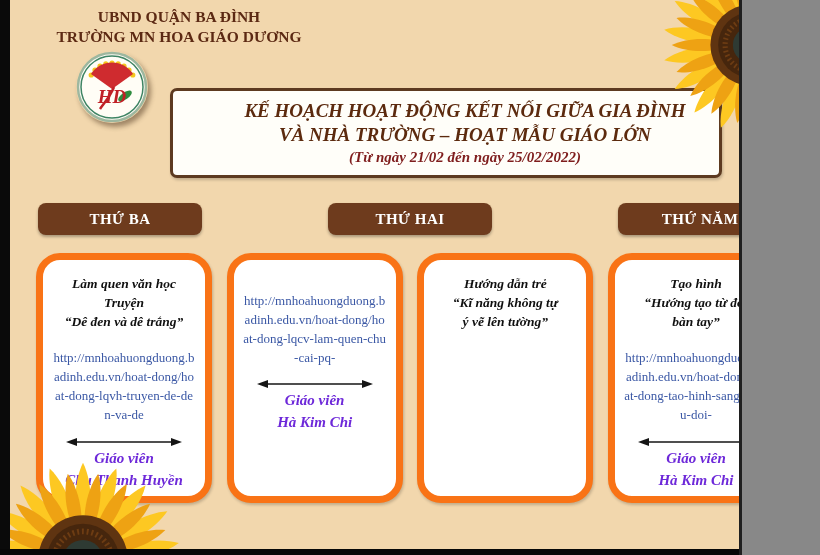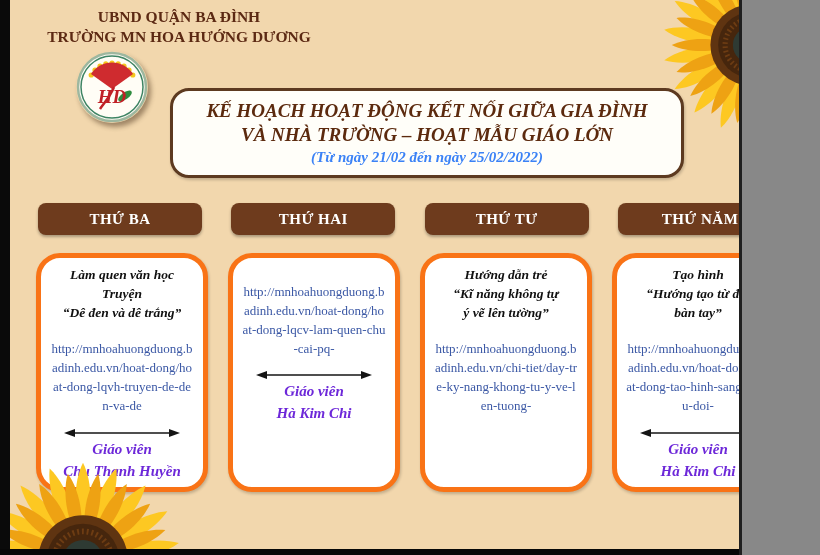--- a/index.html
+++ b/index.html
@@ -9,34 +9,34 @@
   .strip-bottom{position:absolute;left:0;bottom:0;width:100%;height:6px;background:#070707;z-index:10;}
   .strip-right{position:absolute;right:0;top:0;width:3px;height:100%;background:#1f1f1f;z-index:10;}
 
   .org{position:absolute;left:12px;top:7px;width:334px;text-align:center;
        font-weight:bold;color:#5c2913;font-size:15.5px;line-height:1.3;z-index:3;}
 
   .logo{position:absolute;left:76px;top:51px;width:72px;height:72px;border-radius:50%;
         box-shadow:3px 4px 5px rgba(60,35,15,.45);z-index:3;}
 
   .title-box{position:absolute;left:170px;top:88px;width:508px;height:84px;background:#fffef9;
-             border:3px solid #5d3a20;border-radius:19px;z-index:3;
+             border:3px solid #5d3a20;border-radius:7px;z-index:3;
              display:flex;flex-direction:column;justify-content:center;align-items:center;
-             box-shadow:1px 2px 3px rgba(0,0,0,.2);}
+             box-shadow:1px 2px 3px rgba(0,0,0,.2);padding-left:38px;}
   .title-box .t1{font-weight:bold;font-style:italic;color:#5c2a0e;font-size:19px;line-height:1.28;white-space:nowrap;}
-  .title-box .t3{font-weight:bold;font-style:italic;color:#3b82f6;font-size:15px;line-height:1.3;white-space:nowrap;}
+  .title-box .t3{font-weight:bold;font-style:italic;color:#7f1d1d;font-size:15px;line-height:1.3;white-space:nowrap;}
 
   .days-row{position:absolute;left:38px;top:203px;width:744px;display:flex;justify-content:space-between;z-index:2;}
   .day-btn{width:164px;height:32px;background:#6e3b1d;border-radius:8px;color:#ffffff;
            font-weight:bold;font-size:15px;letter-spacing:.5px;text-align:center;line-height:32px;
            box-shadow:0 2px 3px rgba(0,0,0,.3);}
 
   .cards-row{position:absolute;left:36px;top:253px;width:748px;display:flex;justify-content:space-between;z-index:2;}
-  .card{width:144px;height:222px;background:#ffffff;border:5px solid #f97316;border-radius:24px;
-        padding:7px 9px 0;text-align:center;box-shadow:1px 2px 3px rgba(0,0,0,.2);}
+  .card{width:144px;height:222px;background:#ffffff;border:7px solid #f97316;border-radius:24px;
+        padding:14px 9px 0;text-align:center;box-shadow:1px 2px 3px rgba(0,0,0,.2);}
   .activity{font-weight:bold;font-style:italic;color:#101010;font-size:13.5px;line-height:1.42;white-space:pre-line;}
   .cardlink{color:#3b58a5;font-size:13px;line-height:1.45;word-break:break-all;margin-top:18px;cursor:pointer;}
   .arrowbox{margin:9px auto 2px;height:12px;}
   .teacher{font-weight:bold;font-style:italic;color:#6d28d9;font-size:15px;line-height:1.45;white-space:pre-line;}
 
   .flower{position:absolute;z-index:6;}
   .flower.tr{left:656px;top:-50px;}
   .flower.bl{left:-22px;top:455px;}
 </style>
 </head>
@@ -82,21 +82,21 @@
 </svg>
 
 <div class="canvas">
 
   <div class="strip-left"></div>
   <div class="strip-bottom"></div>
   <div class="strip-right"></div>
 
   <div class="org">
     <div>UBND QUẬN BA ĐÌNH</div>
-    <div>TRƯỜNG MN HOA HƯỚNG DƯƠNG</div>
+    <div>TRƯỜNG MN HOA GIÁO DƯƠNG</div>
   </div>
 
   <div class="logo">
     <svg width="72" height="72" viewBox="-36 -36 72 72">
       <circle r="34" fill="#fffdf6" stroke="#9db79f" stroke-width="2.5"></circle>
       <circle r="31" fill="none" stroke="#3e8464" stroke-width="1.5"></circle>
       <circle cx="-20.8" cy="-12" r="2.6" fill="#f5c51c"></circle>
       <circle cx="-17" cy="-17" r="2.6" fill="#f5c51c"></circle>
       <circle cx="-12" cy="-20.8" r="2.6" fill="#f5c51c"></circle>
       <circle cx="-6.2" cy="-23.2" r="2.6" fill="#f5c51c"></circle>
@@ -114,21 +114,20 @@
 
   <div class="title-box">
     <div class="t1">KẾ HOẠCH HOẠT ĐỘNG KẾT NỐI GIỮA GIA ĐÌNH</div>
     <div class="t1">VÀ NHÀ TRƯỜNG – HOẠT MẪU GIÁO LỚN</div>
     <div class="t3">(Từ ngày 21/02 đến ngày 25/02/2022)</div>
   </div>
 
   <div class="days-row">
     <div class="day-btn">THỨ BA</div>
     <div class="day-btn">THỨ HAI</div>
-    <div class="day-btn">THỨ TƯ</div>
     <div class="day-btn">THỨ NĂM</div>
   </div>
 
   <div class="cards-row">
 
     <div class="card">
       <div class="activity">Làm quen văn học
 Truyện
 “Dê đen và dê trắng”</div>
       <div class="cardlink">http://mnhoahuongduong.badinh.edu.vn/hoat-dong/hoat-dong-lqvh-truyen-de-den-va-de</div>
@@ -149,21 +148,20 @@
           </svg>
       </div>
       <div class="teacher">Giáo viên
 Hà Kim Chi</div>
     </div>
 
     <div class="card">
       <div class="activity">Hướng dẫn trẻ
 “Kĩ năng không tự
 ý vẽ lên tường”</div>
-      <div class="cardlink">http://mnhoahuongduong.badinh.edu.vn/chi-tiet/day-tre-ky-nang-khong-tu-y-ve-len-tuong-</div>
     </div>
 
     <div class="card">
       <div class="activity">Tạo hình
 “Hướng tạo từ đôi
 bàn tay”</div>
       <div class="cardlink">http://mnhoahuongduong.badinh.edu.vn/hoat-dong/hoat-dong-tao-hinh-sang-tao-tu-doi-</div>
       <div class="arrowbox">
         <svg width="120" height="12">
             <use href="#dblarrow"></use>

